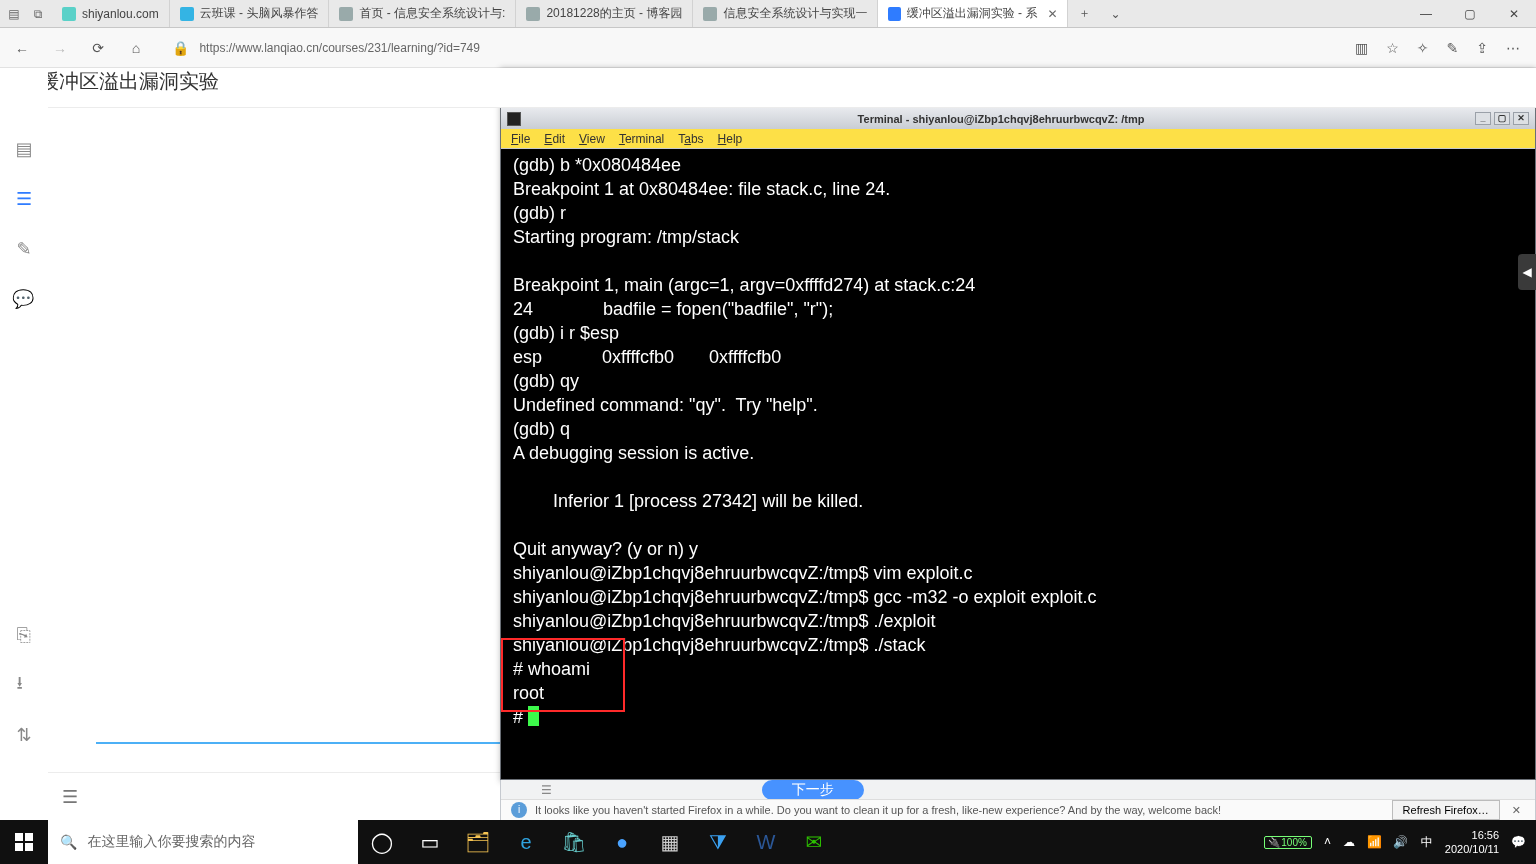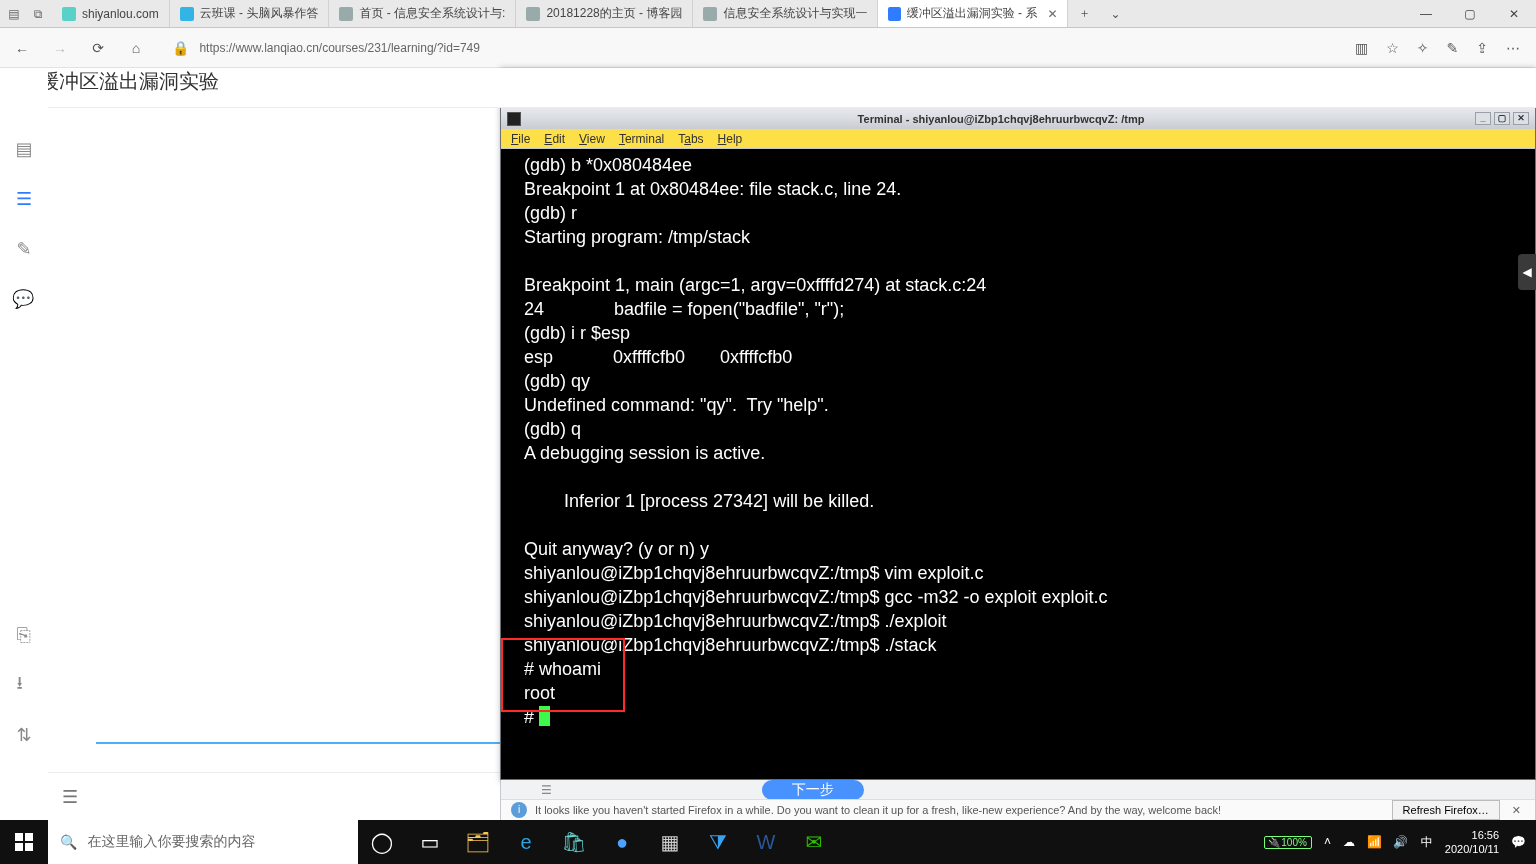--- a/index.html
+++ b/index.html
@@ -75,21 +75,21 @@
   .vm .ff-newtab { padding:0 8px; color:#555; }
 
   .term-window { flex:1; display:flex; flex-direction:column; border:1px solid #6a6f76; }
   .term-title { height:21px; background:linear-gradient(#e8eaee,#c9cdd3); display:flex; align-items:center; font-size:11px; padding:0 6px; color:#333; font-weight:bold;}
   .term-title .tico { width:14px; height:14px; background:#222; border:1px solid #555; margin-right:6px; }
   .term-title .ttxt { flex:1; text-align:center; }
   .term-title .tbtns { display:flex; gap:3px; }
   .term-title .tbtns span { width:16px; height:13px; background:#dde0e4; border:1px solid #9aa0a8; font-size:9px; text-align:center; line-height:11px;}
   .term-menu { height:20px; background:#fde047; display:flex; align-items:center; gap:14px; padding:0 10px; font-size:12px; color:#333; border-bottom:1px solid #c5c9cf;}
   .term-menu span u { text-decoration:underline; }
-  .term-body { flex:1; background:#000; color:#fff; font-family:"DejaVu Sans Mono","Consolas",monospace; font-size:18px; line-height:23px; padding:4px 23px; white-space:pre; overflow:hidden; position:relative;}
+  .term-body { flex:1; background:#000; color:#fff; font-family:"DejaVu Sans Mono","Consolas",monospace; font-size:18px; line-height:23px; padding:4px 12px; white-space:pre; overflow:hidden; position:relative;}
   .term-hl { position:absolute; border:2px solid #ff2a2a; left:0px; top:489px; width:124px; height:74px; pointer-events:none;}
   .cursor { display:inline-block; width:11px; height:20px; background:#3df94b; vertical-align:-3px;}
 
   .ff-bottombar { height:55px; background:#f1f2f3; border:1px solid #c5c9cf; border-top:none; display:flex; flex-direction:column;}
   .ff-next { height:19px; display:flex; align-items:center; padding:0 40px; }
   .ff-next .hamb { color:#888; font-size:12px; }
   .ff-next .nxbtn { margin-left:210px; background:#4792ff; color:#fff; font-size:14px; padding:1px 30px; border-radius:10px; }
   .ff-notify { flex:1; display:flex; align-items:center; padding:0 10px; font-size:11px; color:#555; background:#fafafa; border-top:1px solid #ddd;}
   .ff-notify .info-ico { width:16px; height:16px; border-radius:50%; background:#5b9dd9; color:#fff; font-size:10px; text-align:center; line-height:16px; margin-right:8px;}
   .ff-notify .msg { flex:1; }

